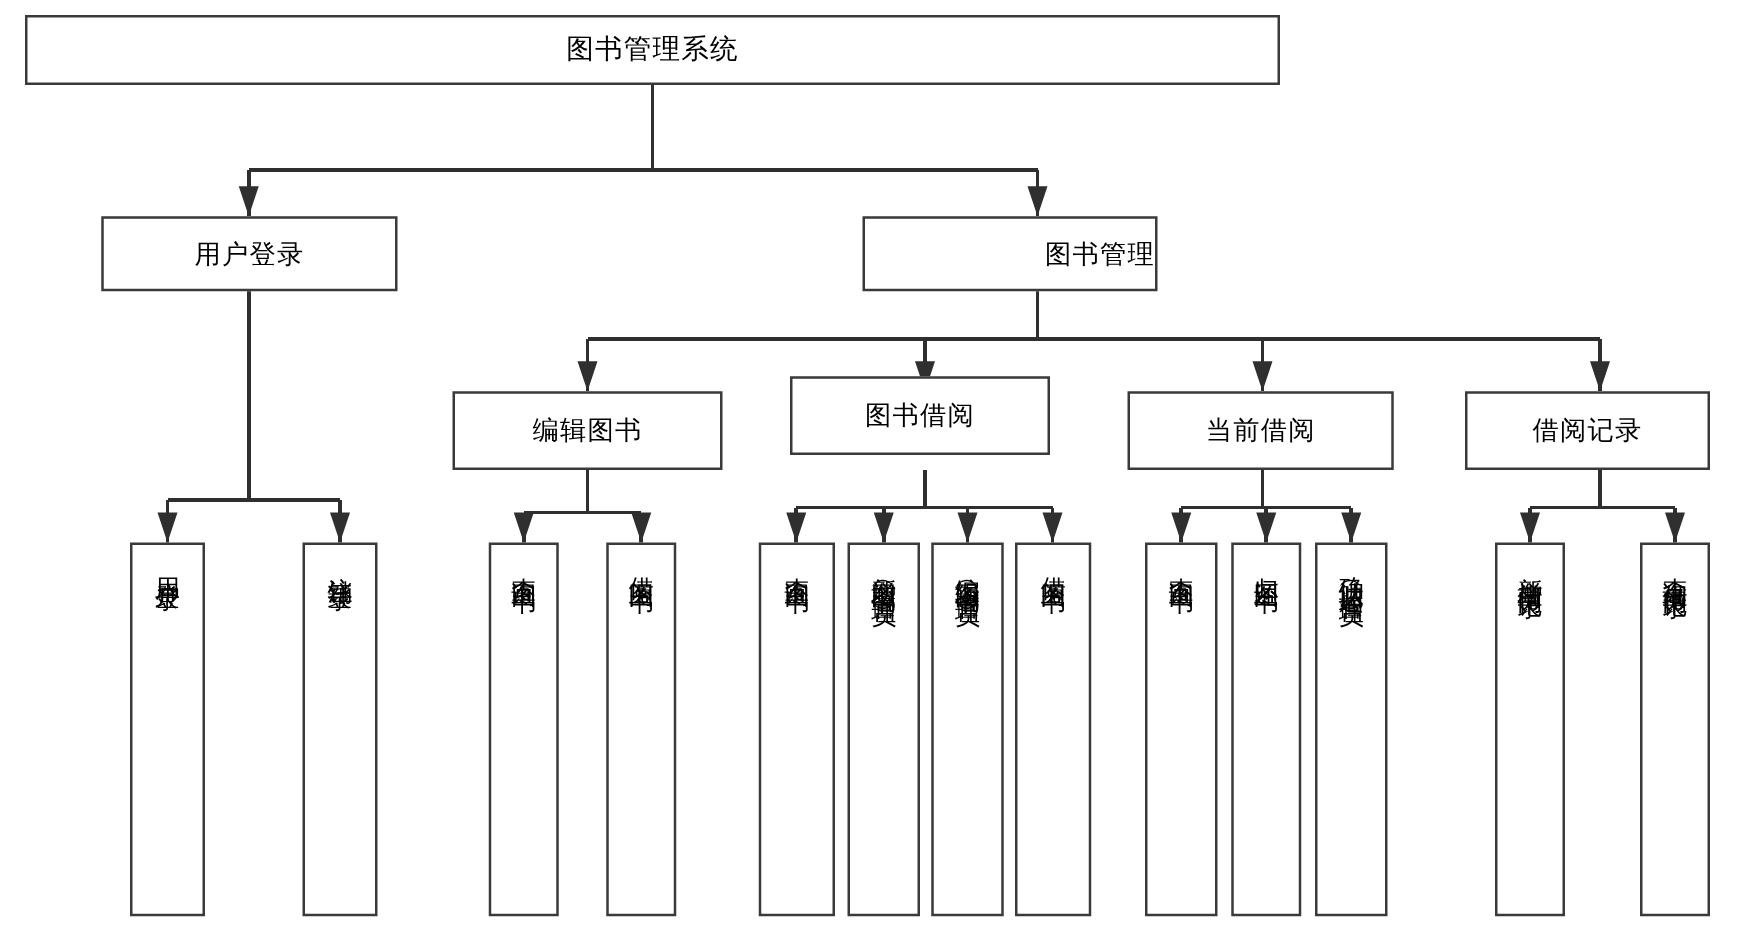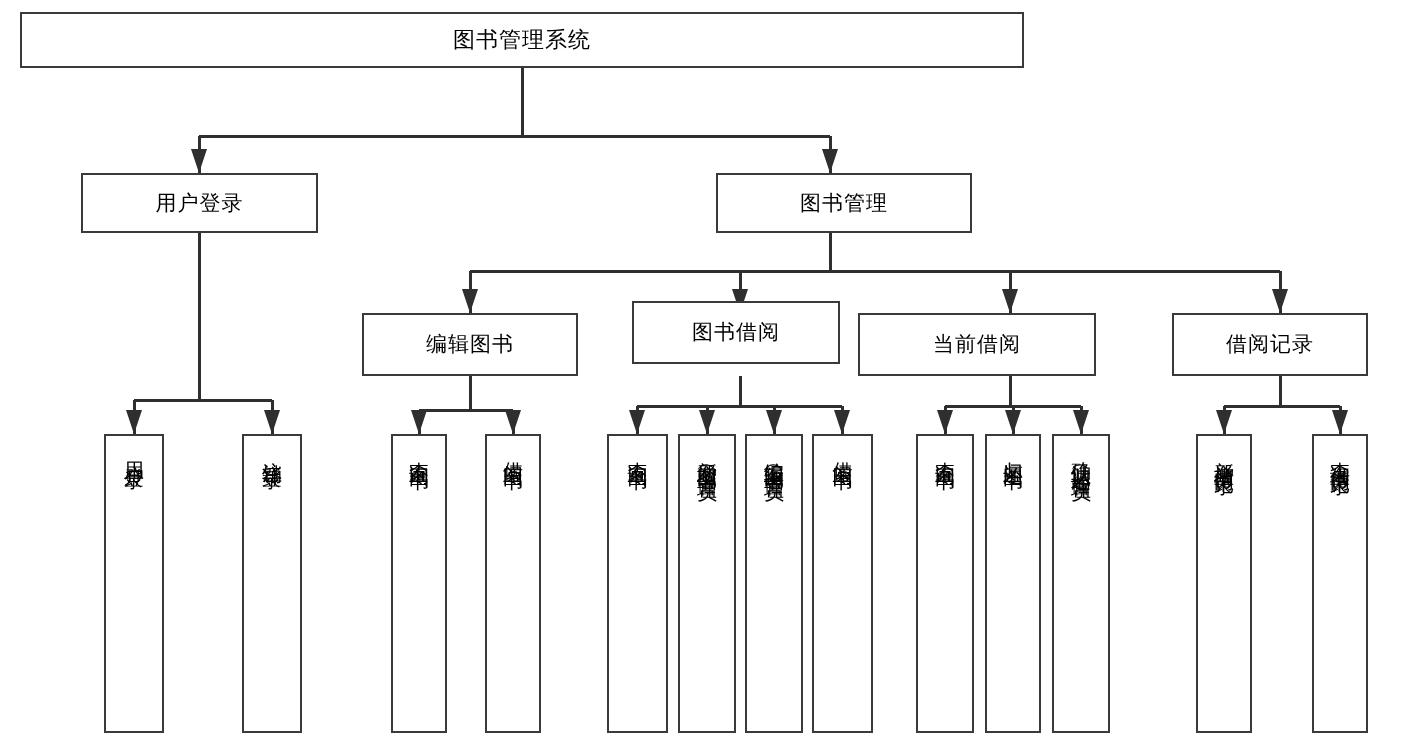--- a/index.html
+++ b/index.html
@@ -105,30 +105,30 @@
       <line x1="1340" y1="406" x2="1340" y2="434" stroke="#2f2f2f" stroke-width="3" shape-rendering="crispEdges"></line>
       <path d="M 1332 410 L 1348 410 L 1340 434 Z" fill="#2f2f2f"></path>
     </svg>
   <div id="nodes">
       <div class="node h root" style="left: 20px; top: 12px; width: 1004px; height: 56px;">
         <span class="lbl">图书管理系统</span>
       </div>
       <div class="node h" style="left: 81px; top: 173px; width: 237px; height: 60px;">
         <span class="lbl">用户登录</span>
       </div>
-      <div class="node h" style="left: 716px; top: 173px; width: 256px; height: 60px;">
+      <div class="node h" style="left: 690px; top: 173px; width: 236px; height: 60px; justify-content: flex-end;">
         <span class="lbl">图书管理</span>
       </div>
       <div class="node h" style="left: 362px; top: 313px; width: 216px; height: 63px;">
         <span class="lbl">编辑图书</span>
       </div>
       <div class="node h" style="left: 632px; top: 301px; width: 208px; height: 63px;">
         <span class="lbl">图书借阅</span>
       </div>
-      <div class="node h" style="left: 858px; top: 313px; width: 238px; height: 63px;">
+      <div class="node h" style="left: 902px; top: 313px; width: 213px; height: 63px;">
         <span class="lbl">当前借阅</span>
       </div>
       <div class="node h" style="left: 1172px; top: 313px; width: 196px; height: 63px;">
         <span class="lbl">借阅记录</span>
       </div>
       <div class="node v" style="left: 104px; top: 434px; width: 60px; height: 299px;">
         <span class="lbl">用户登录</span>
       </div>
       <div class="node v" style="left: 242px; top: 434px; width: 60px; height: 299px;">
         <span class="lbl">注销登录</span>

